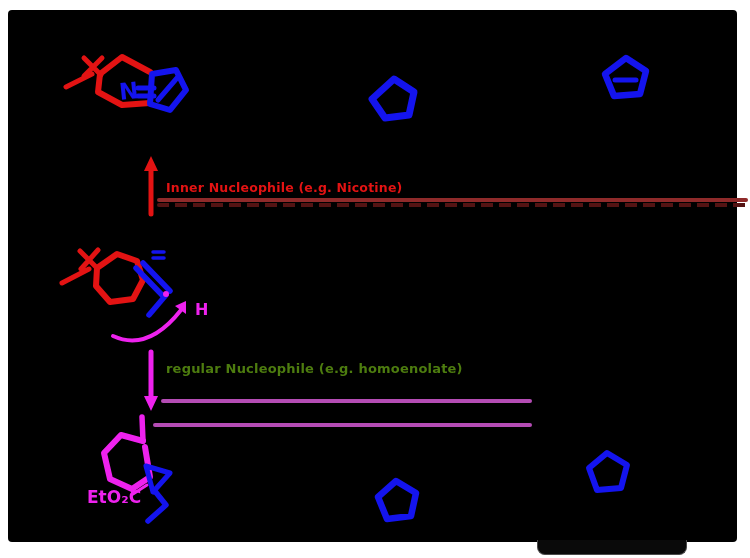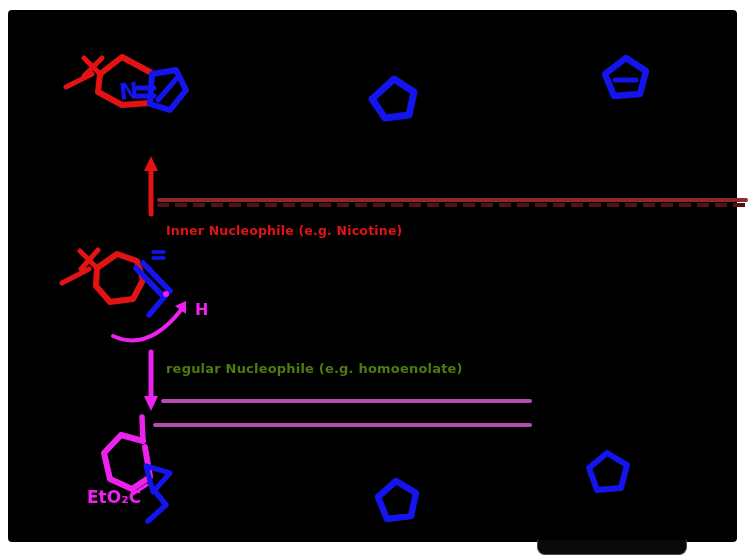--- a/index.html
+++ b/index.html
@@ -1,21 +1,21 @@
 <!DOCTYPE html>
 <html><head>
 <meta charset="utf-8">
 <style>
   html,body{margin:0;padding:0;background:#ffffff;}
   .page{position:relative;width:750px;height:558px;background:#ffffff;overflow:hidden;
         font-family:"DejaVu Sans",sans-serif;}
   .canvas{position:absolute;left:8px;top:10px;width:729px;height:532px;background:#000000;border-radius:4px;}
   .overlay{position:absolute;left:0;top:0;width:750px;height:558px;}
   .lbl{position:absolute;font-weight:bold;white-space:nowrap;font-family:"DejaVu Sans",sans-serif;}
-  .red-text{color:#e31313;font-size:12.5px;letter-spacing:.2px;margin-top:43px;}
+  .red-text{color:#e31313;font-size:12.5px;letter-spacing:.2px;}
   .magenta-text{color:#4d7c0f;font-size:13px;letter-spacing:.2px;}
   .ester-text{color:#ee22ee;font-size:17px;}
   .proton-text{color:#ee22ee;font-size:16px;}
   .nitrogen-text{color:#1414ee;font-size:23px;transform:rotate(-6deg);}
   .hline{position:absolute;border-radius:2px;}
   .redline-solid{left:157px;top:198px;width:591px;height:4px;background:#8f2a2a;}
   .redline-dash{left:157px;top:203px;width:591px;height:4px;
       background:repeating-linear-gradient(90deg,#541313 0 12px,rgba(0,0,0,0) 12px 18px);}
   .purpleline1{left:161px;top:399px;width:371px;height:4px;background:#b44cb4;}
   .purpleline2{left:153px;top:423px;width:379px;height:4px;background:#b44cb4;}

